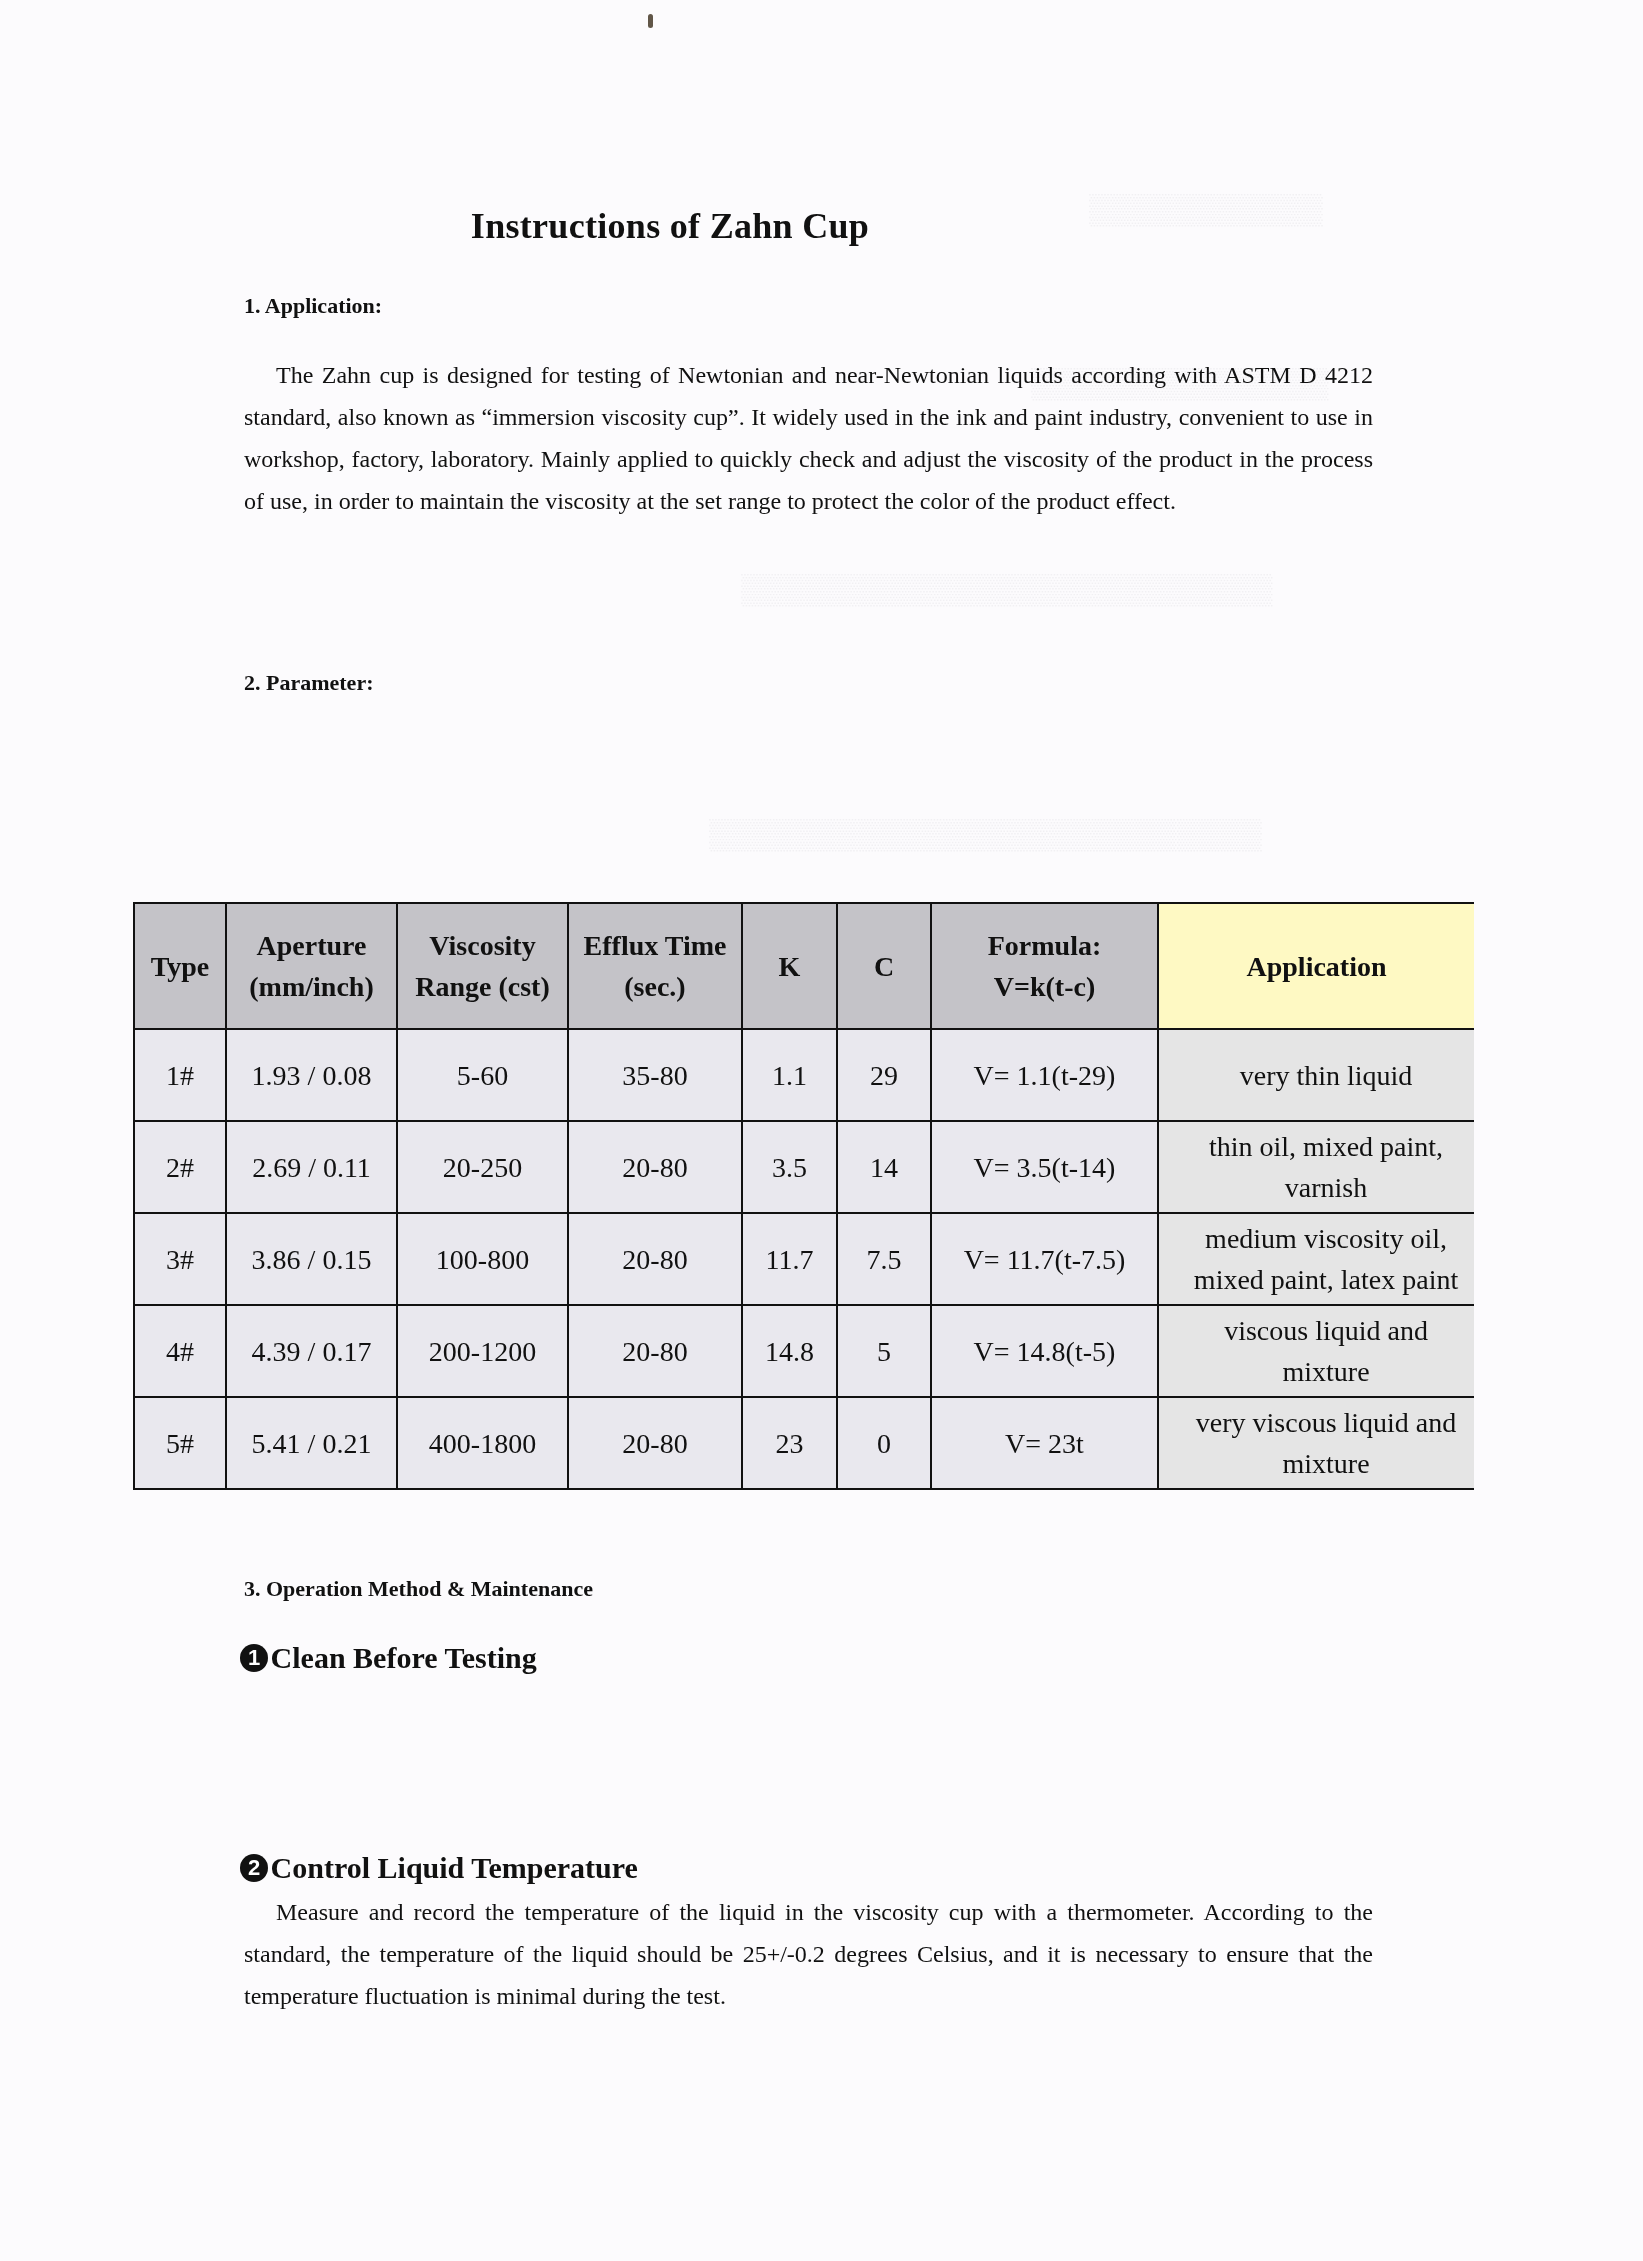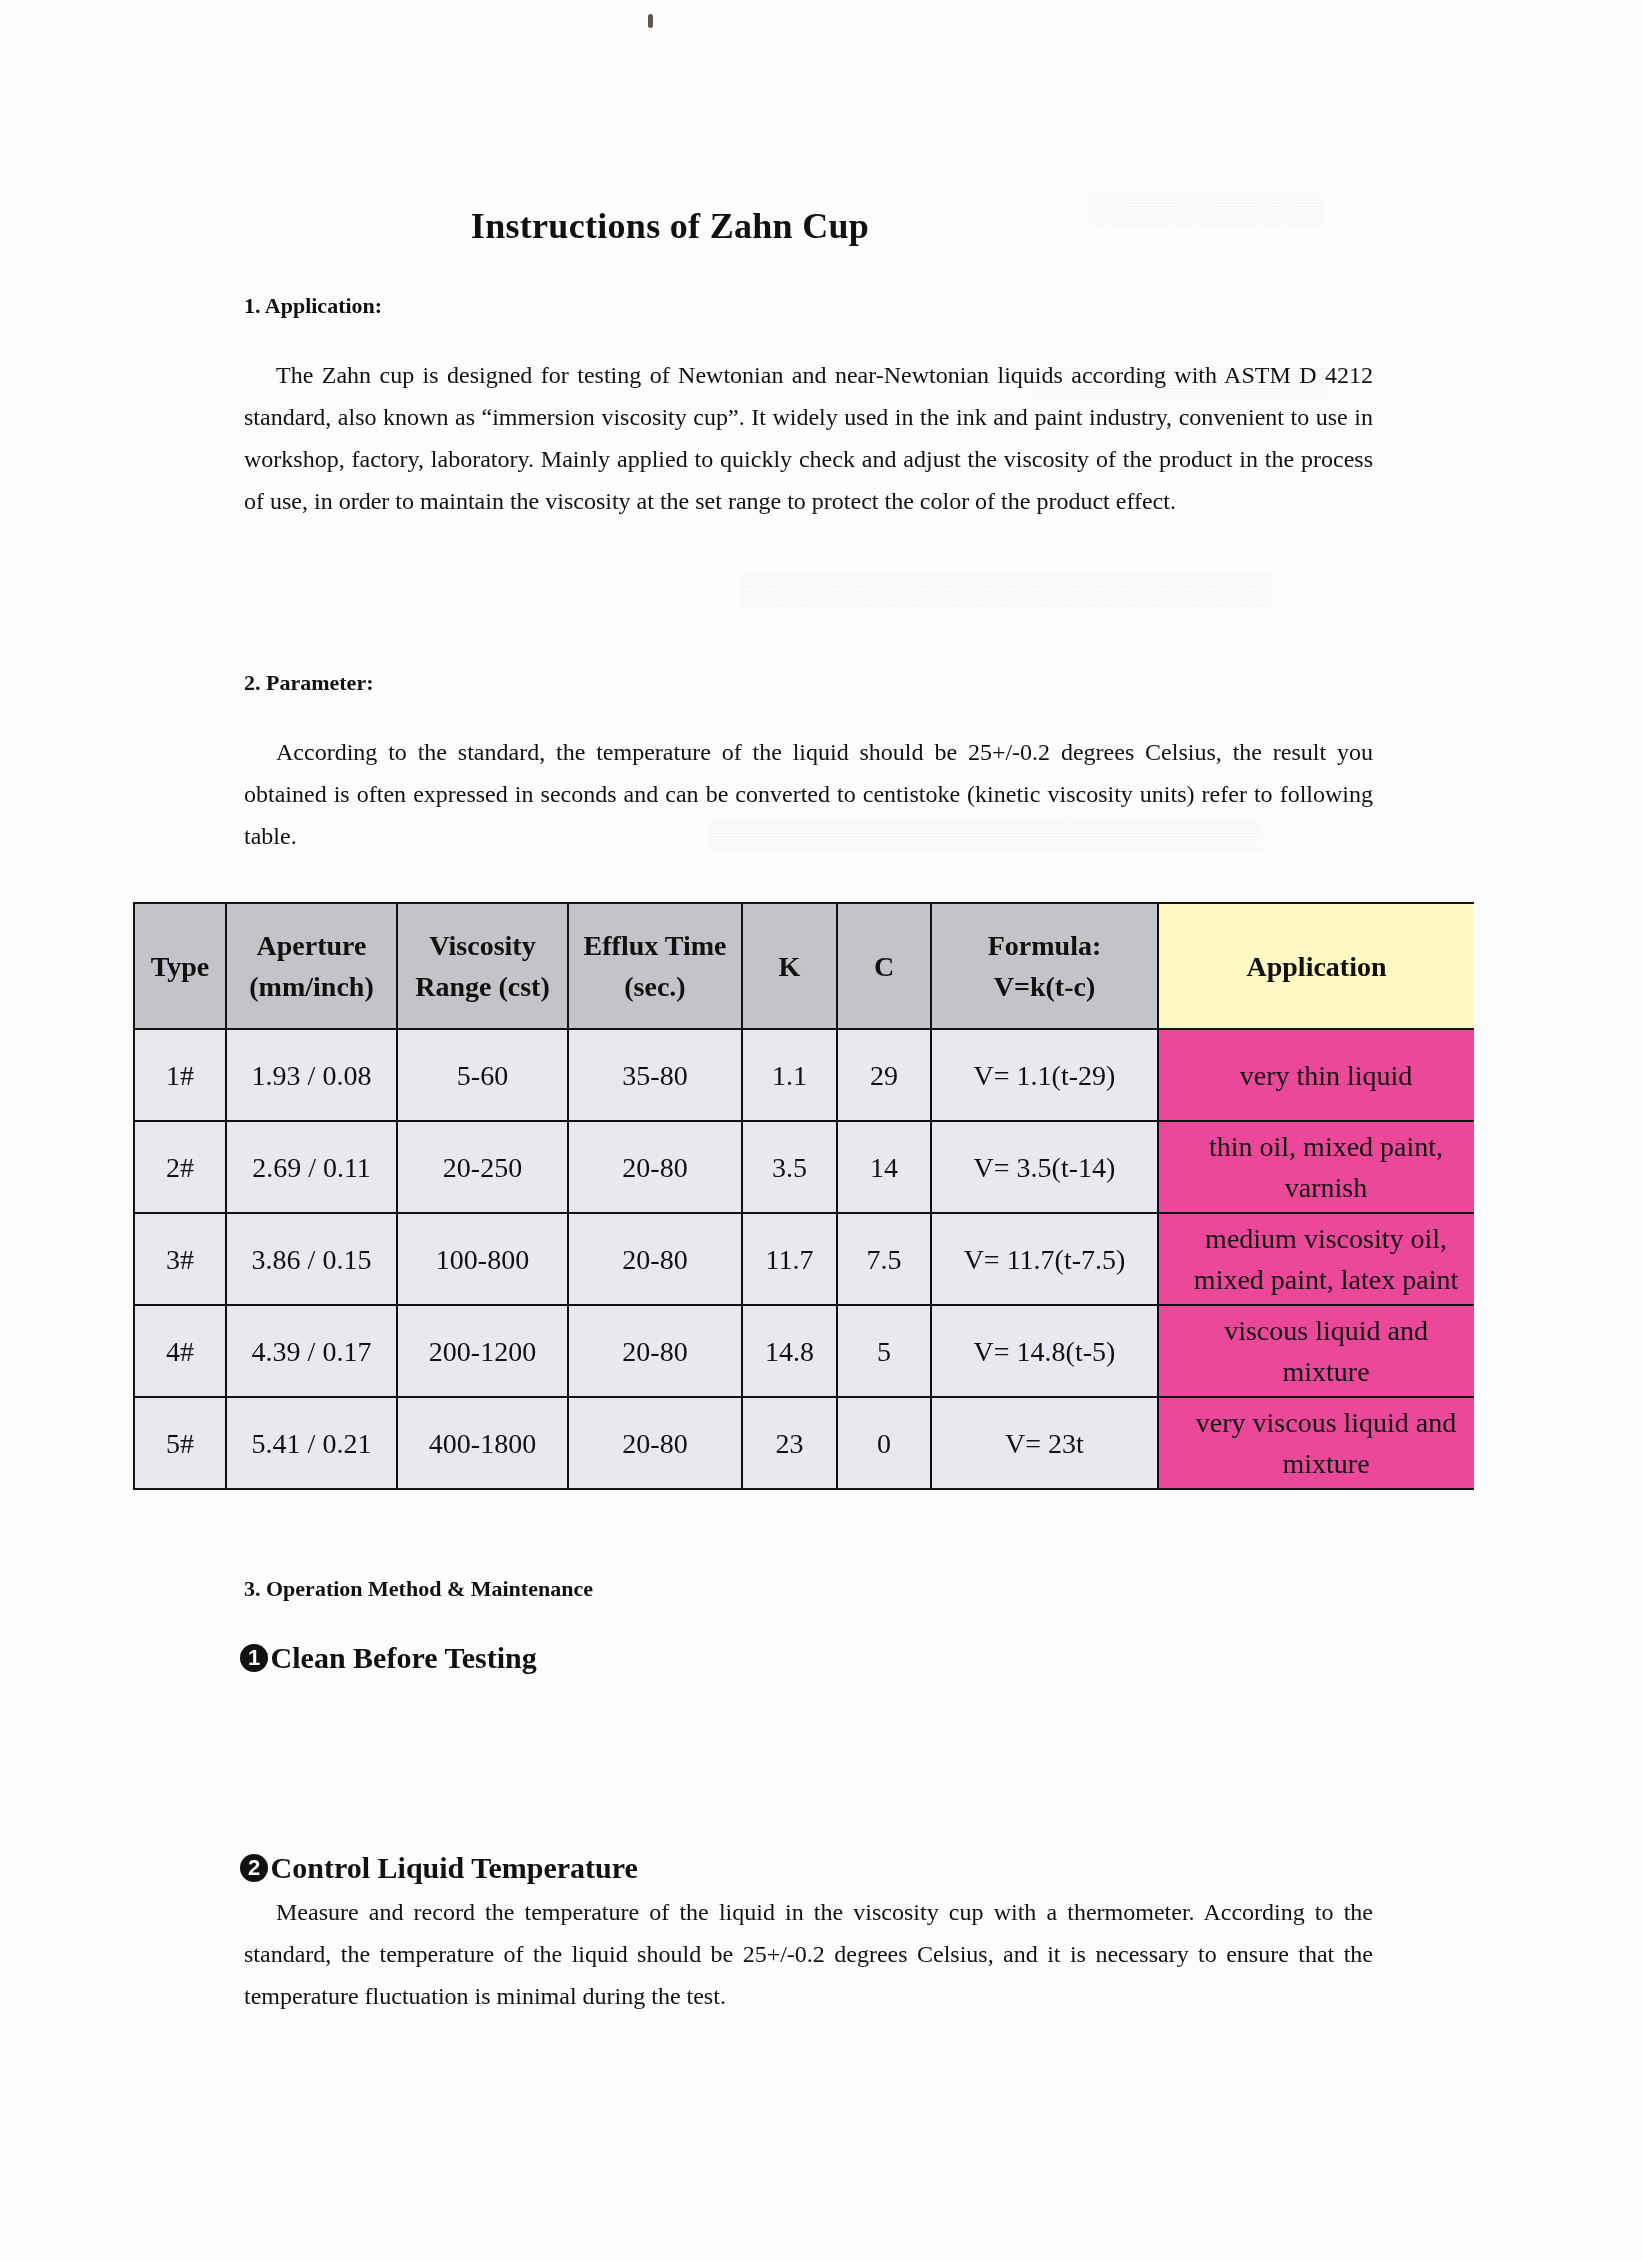--- a/index.html
+++ b/index.html
@@ -86,21 +86,21 @@
     background: #c4c3c8;
     font-weight: bold;
     height: 124px;
     font-size: 28px;
   }
   .spec-table td {
     background: #e9e8ee;
     height: 90px;
     font-size: 28px;
   }
-  .spec-table td.app { background: #ec4899; line-height: 41px; padding-left: 23px; }
+  .spec-table td.app { background: #e5e5e5; line-height: 41px; padding-left: 23px; }
   .spec-table th.app-h { background: #fef9c3; }
 
   .sub-head {
     position: absolute;
     left: 240px;
     font-size: 30px;
     font-weight: bold;
     display: flex;
     align-items: center;
   }
@@ -129,21 +129,20 @@
   <div class="bleed" style="left:1031px; top:361px;">▒▒▒▒▒▒▒▒▒▒▒▒▒▒</div>
   <div class="bleed" style="left:741px; top:567px;">▒▒▒▒▒▒▒▒▒▒▒▒▒▒▒▒▒▒▒▒▒▒▒▒▒</div>
   <div class="bleed" style="left:709px; top:812px;">▒▒▒▒▒▒▒▒▒▒▒▒▒▒▒▒▒▒▒▒▒▒▒▒▒▒</div>
 
   <div class="title">Instructions of Zahn Cup</div>
 
   <div class="h-section" style="top:293px;">1. Application:</div>
   <div class="para" style="top:354px;">The Zahn cup is designed for testing of Newtonian and near-Newtonian liquids according with ASTM D 4212 standard, also known as “immersion viscosity cup”. It widely used in the ink and paint industry, convenient to use in workshop, factory, laboratory. Mainly applied to quickly check and adjust the viscosity of the product in the process of use, in order to maintain the viscosity at the set range to protect the color of the product effect.</div>
 
   <div class="h-section" style="top:670px;">2. Parameter:</div>
-  <div class="para" style="top:731px;">According to the standard, the temperature of the liquid should be 25+/-0.2 degrees Celsius, the result you obtained is often expressed in seconds and can be converted to centistoke (kinetic viscosity units) refer to following table.</div>
 
   <table class="spec-table">
     <colgroup>
       <col style="width:92px">
       <col style="width:171px">
       <col style="width:171px">
       <col style="width:174px">
       <col style="width:95px">
       <col style="width:94px">
       <col style="width:227px">

